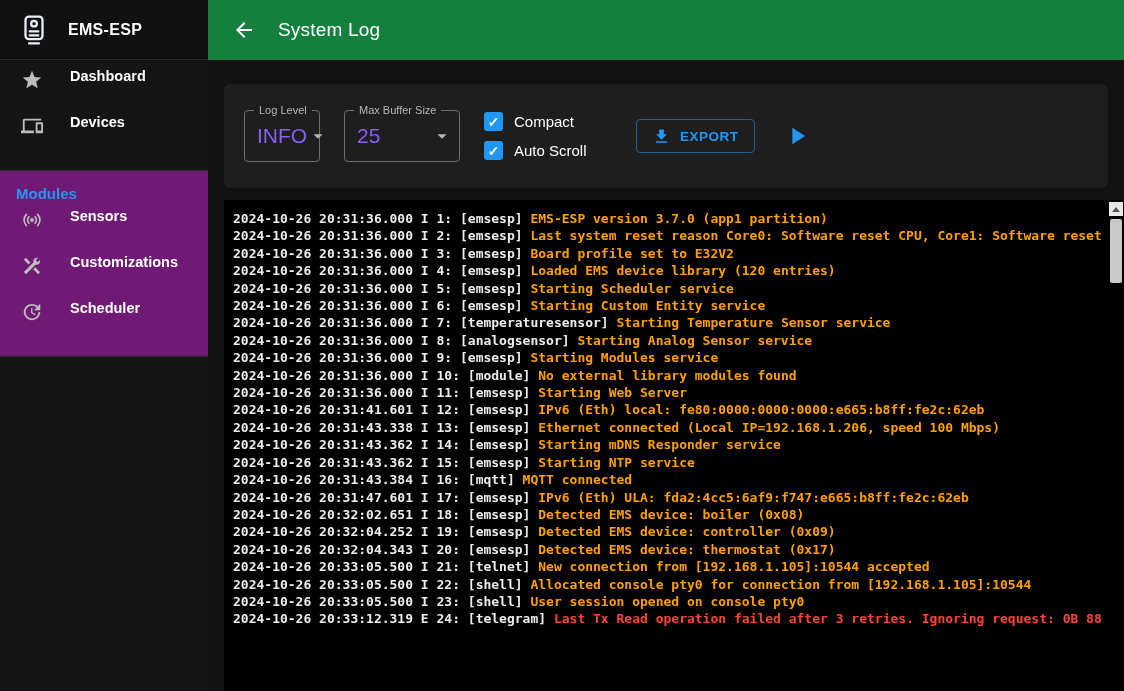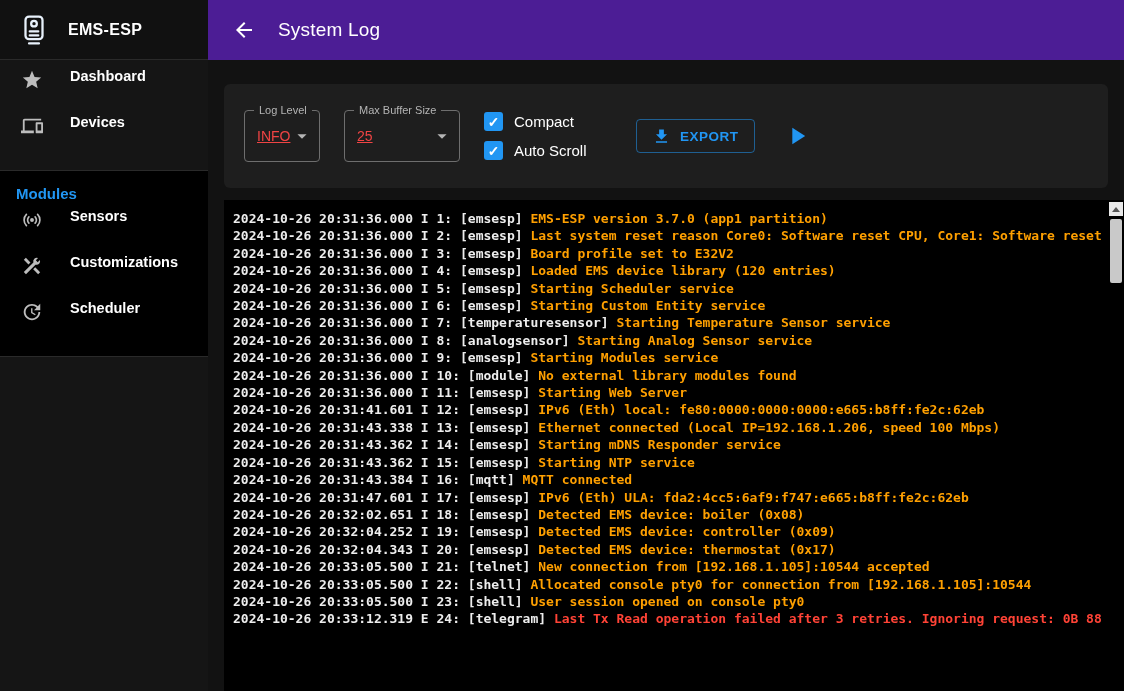--- a/index.html
+++ b/index.html
@@ -13,38 +13,38 @@
 
   
   .sidebar { flex:0 0 208px; width:208px; background:#151515; display:flex; flex-direction:column; }
   .sidebar-header { height:60px; flex:0 0 60px; display:flex; align-items:center; gap:16px; padding:0 16px; background:#111; border-bottom:1px solid #2a2a2a; }
   .logo-box { width:36px; height:36px; display:flex; align-items:center; justify-content:center; }
   .brand { font-size:16px; font-weight:bold; color:#fff; letter-spacing:.3px; }
   .nav { padding:8px 0 2px; }
   .nav-item { height:46px; display:flex; align-items:flex-start; gap:26px; padding:0 12px 0 20px; cursor:pointer; }
   .nav-icon { width:24px; height:24px; color:#bdbdbd; display:flex; align-items:center; justify-content:center; flex:0 0 24px; }
   .nav-label { font-size:14.5px; font-weight:600; color:#fff; white-space:nowrap; }
-  .modules-panel { background:#000000; margin-top:8px; border-top:1px solid #2a2a2a; border-bottom:1px solid #2a2a2a; padding-bottom:10px; }
+  .modules-panel { background:#701a75; margin-top:8px; border-top:1px solid #2a2a2a; border-bottom:1px solid #2a2a2a; padding-bottom:10px; }
   .modules-header { padding:14px 16px 6px; color:#2196f3; font-size:15px; font-weight:bold; }
 
   
   .main { flex:1; min-width:0; display:flex; flex-direction:column; background:#121212; }
-  .appbar { height:60px; flex:0 0 60px; background:#4c1d95; display:flex; align-items:center; gap:18px; padding:0 16px 0 20px; }
+  .appbar { height:60px; flex:0 0 60px; background:#15803d; display:flex; align-items:center; gap:18px; padding:0 16px 0 20px; }
   .back-btn { width:32px; height:32px; background:none; border:none; color:#fff; padding:0; display:flex; align-items:center; justify-content:center; cursor:pointer; }
   .page-title { margin:0; font-size:19px; font-weight:500; color:#fff; letter-spacing:.2px; }
 
   .content { flex:1; min-height:0; display:flex; flex-direction:column; }
 
   
   .card { margin:24px 16px 12px; height:104px; flex:0 0 104px; background:#1e1e1e; border-radius:6px; display:flex; align-items:center; gap:24px; padding:0 20px; }
   .select-field { position:relative; height:52px; border:1px solid #6e6e6e; border-radius:4px; display:flex; align-items:center; padding:0 6px 0 12px; cursor:pointer; }
   .select-field.w76 { width:76px; }
   .select-field.w116 { width:116px; }
   .field-label { position:absolute; top:-7px; left:9px; background:#1e1e1e; padding:0 5px; font-size:11px; color:#b5b5b5; white-space:nowrap;text-align:center; }
-  .select-value { font-size:14px; color:#ef4444;text-decoration:underline; }
+  .select-value { font-size:21px; color:#8b5cf6; }
   .dd-arrow { margin-left:auto; color:#b5b5b5; display:flex; }
   .checks { display:flex; flex-direction:column; gap:10px; min-width:128px; }
   .check-row { display:flex; align-items:center; gap:11px; cursor:pointer; }
   .checkbox { width:19px; height:19px; background:#2196f3; border-radius:3px; color:#fff; display:flex; align-items:center; justify-content:center; flex:0 0 19px; }
   .checkbox::after { content:"✓"; font-size:14px; font-weight:bold; line-height:1; }
   .check-label { font-size:15px; font-weight:500; color:#fff; white-space:nowrap; }
   .export-btn { height:34px; display:flex; align-items:center; gap:9px; background:none; border:1px solid rgba(33,150,243,.55); border-radius:4px; color:#2196f3; font-family:inherit; font-size:13.5px; font-weight:bold; letter-spacing:.5px; padding:0 15px; cursor:pointer; white-space:nowrap; }
   .send-play { width:28px; height:28px; background:none; border:none; color:#2196f3; padding:0; cursor:pointer; display:flex; align-items:center; justify-content:center; margin-left:4px; }
   .send-wrap { display:flex; flex-direction:column; margin-top:10px; }
   .text-field { position:relative; width:200px; height:38px; border:1.5px solid #2196f3; border-radius:4px; }

